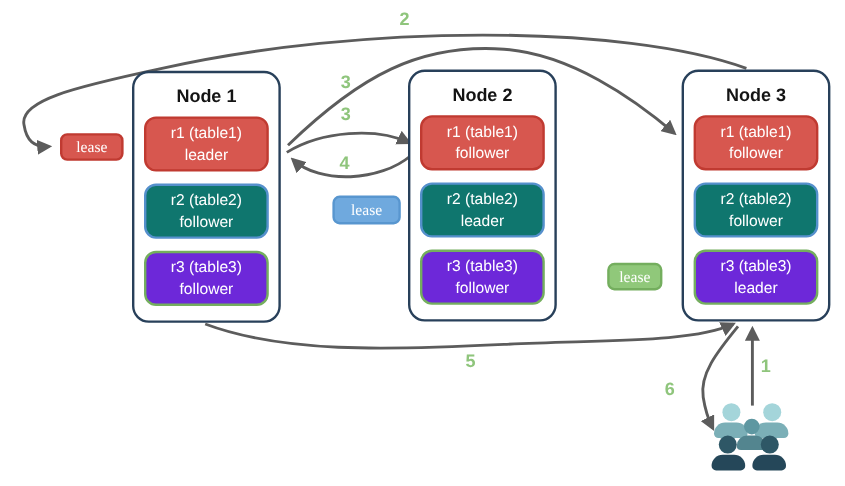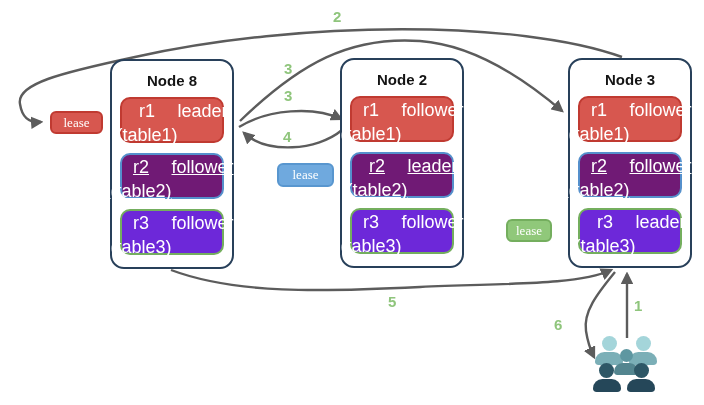--- a/index.html
+++ b/index.html
@@ -8,26 +8,26 @@
     font-family:"Liberation Sans",sans-serif;overflow:hidden;
   }
   .arrows{position:absolute;left:0;top:0;width:704px;height:405px;}
   .node{
     position:absolute;width:124px;height:210px;background:#fff;
     border:2px solid #28405a;border-radius:14px;box-sizing:border-box;z-index:2;
   }
   .node-title{text-align:center;margin-top:11px;font-weight:bold;font-size:15px;color:#141414;}
   .replica{
     position:absolute;left:8px;width:104px;height:46px;border-radius:10px;
-    border:2px solid transparent;box-sizing:border-box;color:#fff;font-size:18px;
-    display:flex;flex-direction:row;justify-content:center;text-align:center;line-height:1.35;
+    border:2px solid transparent;box-sizing:border-box;color:#fff;font-size:13px;
+    display:flex;flex-direction:column;justify-content:center;text-align:center;line-height:1.35;
   }
   .replica.r1{top:36px}.replica.r2{top:92px}.replica.r3{top:148px}
   .replica[data-color="red"]{background:#d7574f;border-color:#c03a31;}
-  .replica[data-color="blue"]{background:#701a75;border-color:#5590cc;text-decoration:underline;}
+  .replica[data-color="blue"]{background:#0f766e;border-color:#5590cc;}
   .replica[data-color="green"]{background:#6d28d9;border-color:#74ae5e;}
   .lease{
     position:absolute;border-radius:6px;border:2px solid transparent;color:#fff;
     font-size:13px;display:flex;align-items:center;justify-content:center;
     box-sizing:border-box;z-index:2;font-family:Liberation Serif, serif;
   }
   .lease[data-color="red"]{background:#d7574f;border-color:#c03a31;left:50px;top:111px;width:53px;height:23px;}
   .lease[data-color="blue"]{background:#6fa9de;border-color:#5896cf;left:277px;top:163px;width:57px;height:24px;}
   .lease[data-color="green"]{background:#90c87a;border-color:#74ae5e;left:506px;top:219px;width:46px;height:23px;}
   .stepnum{position:absolute;color:#8fc57c;font-weight:bold;font-size:15px;z-index:3;}
@@ -61,21 +61,21 @@
       <path d="M 240 121 C 300 63, 350 36, 420 41 C 475 45, 528 82, 562 111" marker-end="url(#ah)"></path>
       <path d="M 239 127 C 268 109, 314 106, 341 119" marker-end="url(#ah)"></path>
       <path d="M 342 130 C 317 151, 267 154, 244 133" marker-end="url(#ah)"></path>
       <path d="M 171 270 C 235 294, 320 292, 420 287 C 500 283, 577 286, 611 270" marker-end="url(#ah)"></path>
       <path d="M 627 338 L 627 274" marker-end="url(#ah)"></path>
       <path d="M 615 272 C 597 294, 583 312, 586 331 C 588 344, 591 351, 594 357" marker-end="url(#ah)"></path>
     </g>
   </svg>
 
   <div class="node" style="left:110px;top:59px">
-    <div class="node-title">Node 8</div>
+    <div class="node-title">Node 1</div>
     <div class="replica r1" data-color="red">
       <span>r1 (table1)</span>
       <span>leader</span>
     </div>
     <div class="replica r2" data-color="blue">
       <span>r2 (table2)</span>
       <span>follower</span>
     </div>
     <div class="replica r3" data-color="green">
       <span>r3 (table3)</span>

